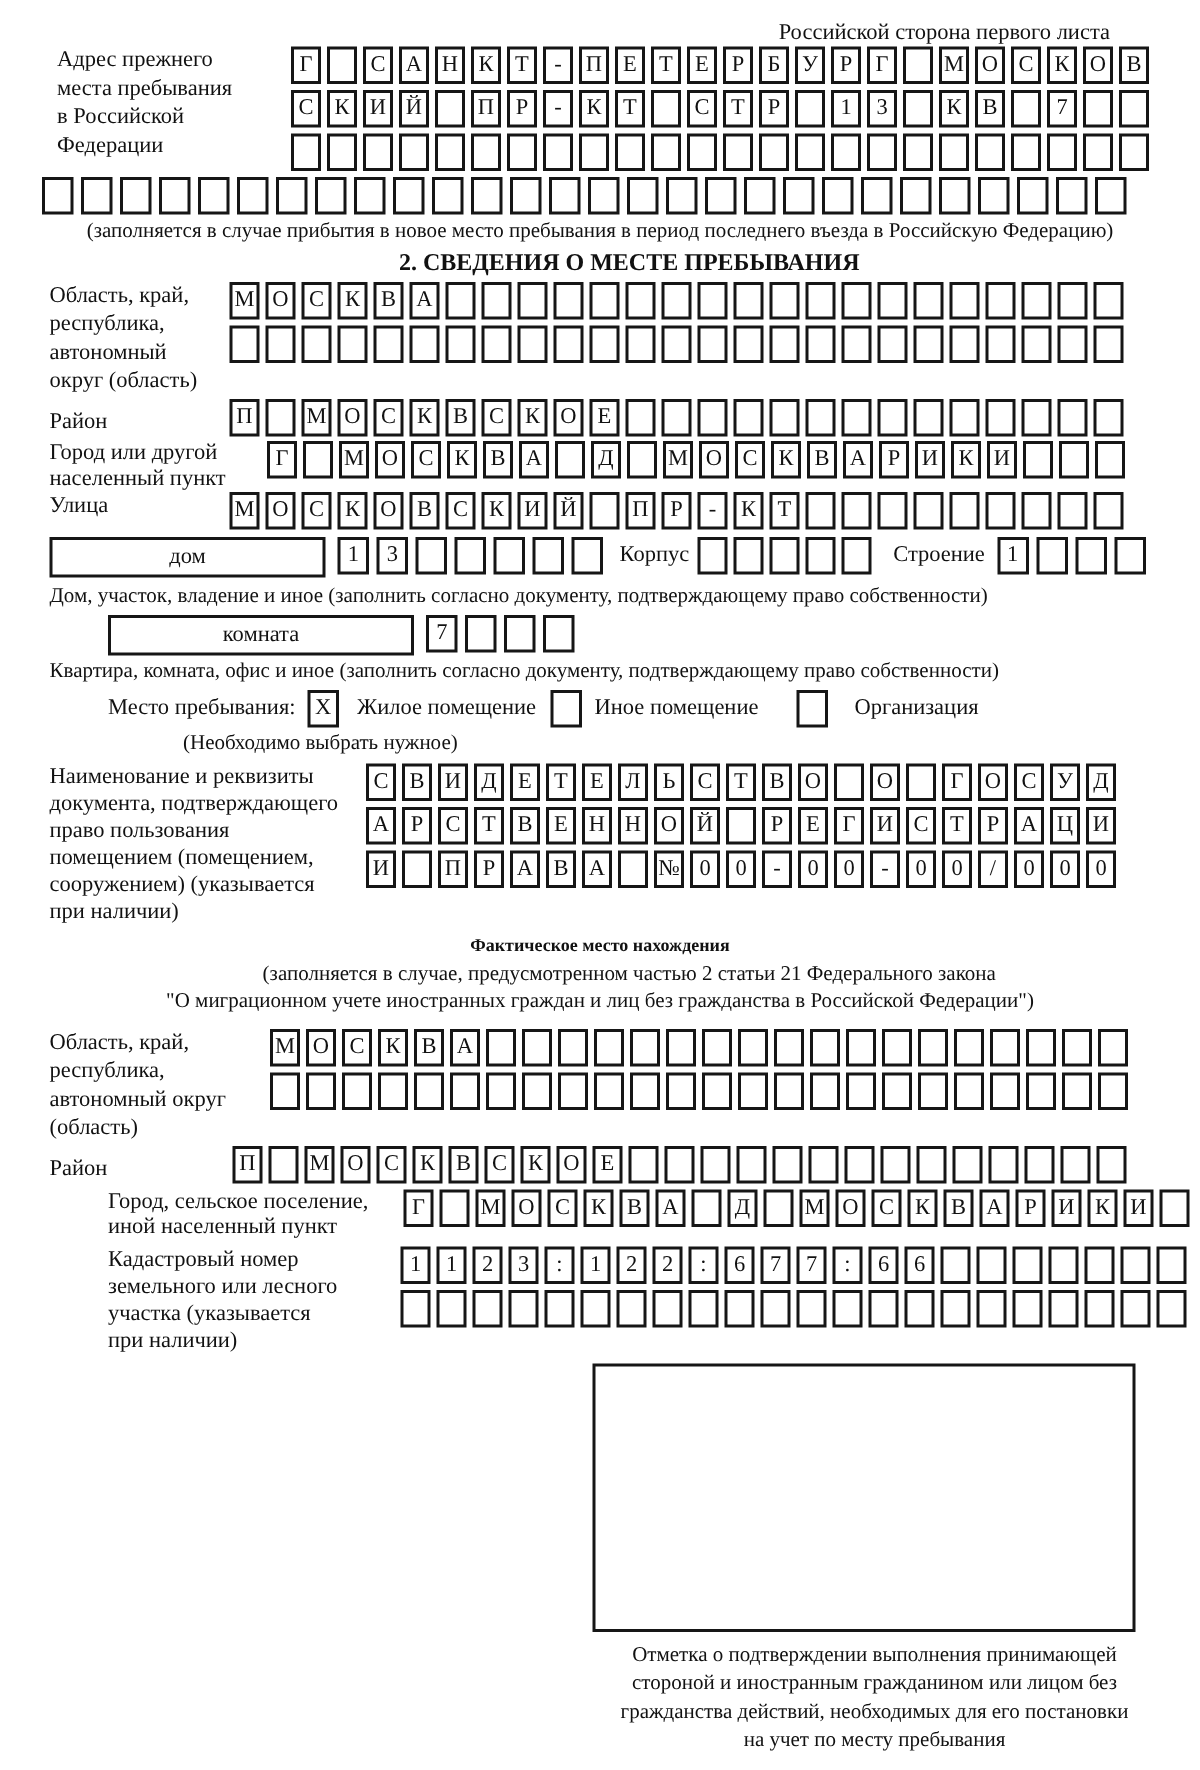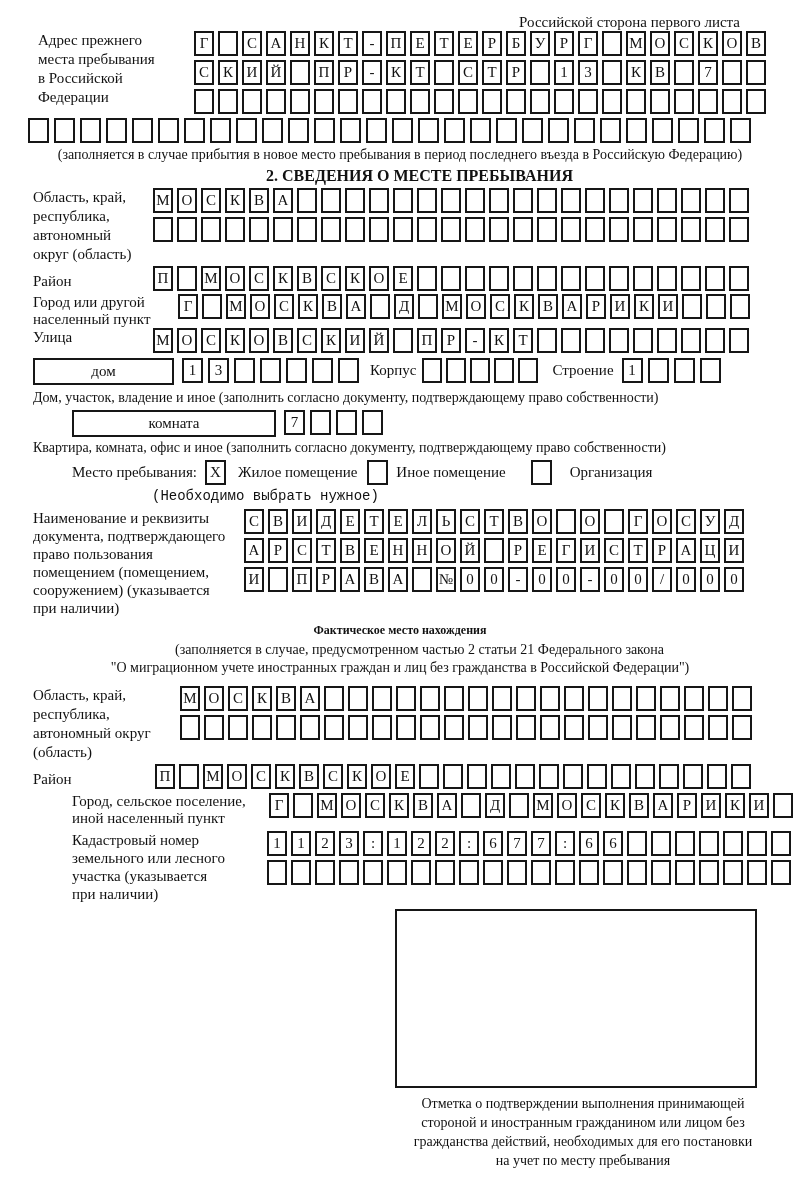--- a/index.html
+++ b/index.html
@@ -31,21 +31,21 @@
   .inline-label{line-height:25px;}
   .cb{display:inline-block;box-sizing:border-box;width:21px;height:25px;border:2px solid #161616;
       text-align:center;font-size:15px;line-height:21px;}
   .stay span.txt{line-height:25px;}
   .stamp-box{box-sizing:border-box;margin-left:362px;width:362px;height:179px;border:2px solid #161616;}
   .stamp-note{margin-left:345px;width:410px;text-align:center;font-size:14px;line-height:19px;}
   .mt4{margin-top:4px;margin-left:39px;}.mt3{margin-top:3px;}.mt2{margin-top:2px;align-items:flex-end;}.mt5{margin-top:5px;}.mt6{margin-top:6px;}
   .mt10{margin-top:10px;}.mt16{gap:14px;}
   .ml8{margin-left:8px;}.ml12{margin-left:12px;}.ml6{margin-left:6px;}.ml10{margin-left:10px;}
   .ml25{margin-left:25px;}.ml18{margin-left:18px;}
-  .indent240{margin-left:119px;font-family:Liberation Mono, monospace;}
+  .indent240{margin-left:89px;}
   .overflow-row{margin-left:-5px;}
 </style>
 </head>
 <body>
 
 <div class="page">
 
   <div class="header-note">Российской сторона первого листа</div>
 
   <div class="row mt16">
@@ -91,21 +91,21 @@
     </div>
     <div class="cells-row"><span class="cell">Г</span><span class="cell"></span><span class="cell">М</span><span class="cell">О</span><span class="cell">С</span><span class="cell">К</span><span class="cell">В</span><span class="cell">А</span><span class="cell"></span><span class="cell">Д</span><span class="cell"></span><span class="cell">М</span><span class="cell">О</span><span class="cell">С</span><span class="cell">К</span><span class="cell">В</span><span class="cell">А</span><span class="cell">Р</span><span class="cell">И</span><span class="cell">К</span><span class="cell">И</span><span class="cell"></span><span class="cell"></span><span class="cell"></span></div>
   </div>
 
   <div class="row">
     <div class="label w120">Улица</div>
     <div class="cells-row"><span class="cell">М</span><span class="cell">О</span><span class="cell">С</span><span class="cell">К</span><span class="cell">О</span><span class="cell">В</span><span class="cell">С</span><span class="cell">К</span><span class="cell">И</span><span class="cell">Й</span><span class="cell"></span><span class="cell">П</span><span class="cell">Р</span><span class="cell">-</span><span class="cell">К</span><span class="cell">Т</span><span class="cell"></span><span class="cell"></span><span class="cell"></span><span class="cell"></span><span class="cell"></span><span class="cell"></span><span class="cell"></span><span class="cell"></span><span class="cell"></span></div>
   </div>
 
   <div class="inline-row mt5">
-    <div class="bigbox" style="width:141px;">дом</div>
+    <div class="bigbox" style="width:184px;">дом</div>
     <div class="cells-row wide ml8"><span class="cell">1</span><span class="cell">3</span><span class="cell"></span><span class="cell"></span><span class="cell"></span><span class="cell"></span><span class="cell"></span></div>
     <span class="inline-label ml6">Корпус</span>
     <div class="cells-row ml6"><span class="cell"></span><span class="cell"></span><span class="cell"></span><span class="cell"></span><span class="cell"></span></div>
     <span class="inline-label ml10">Строение</span>
     <div class="cells-row wide ml8"><span class="cell">1</span><span class="cell"></span><span class="cell"></span><span class="cell"></span></div>
   </div>
   <div class="note mt3">Дом, участок, владение и иное (заполнить согласно документу, подтверждающему право собственности)</div>
 
   <div class="inline-row mt4">
     <div class="bigbox" style="width:204px;">комната</div>

